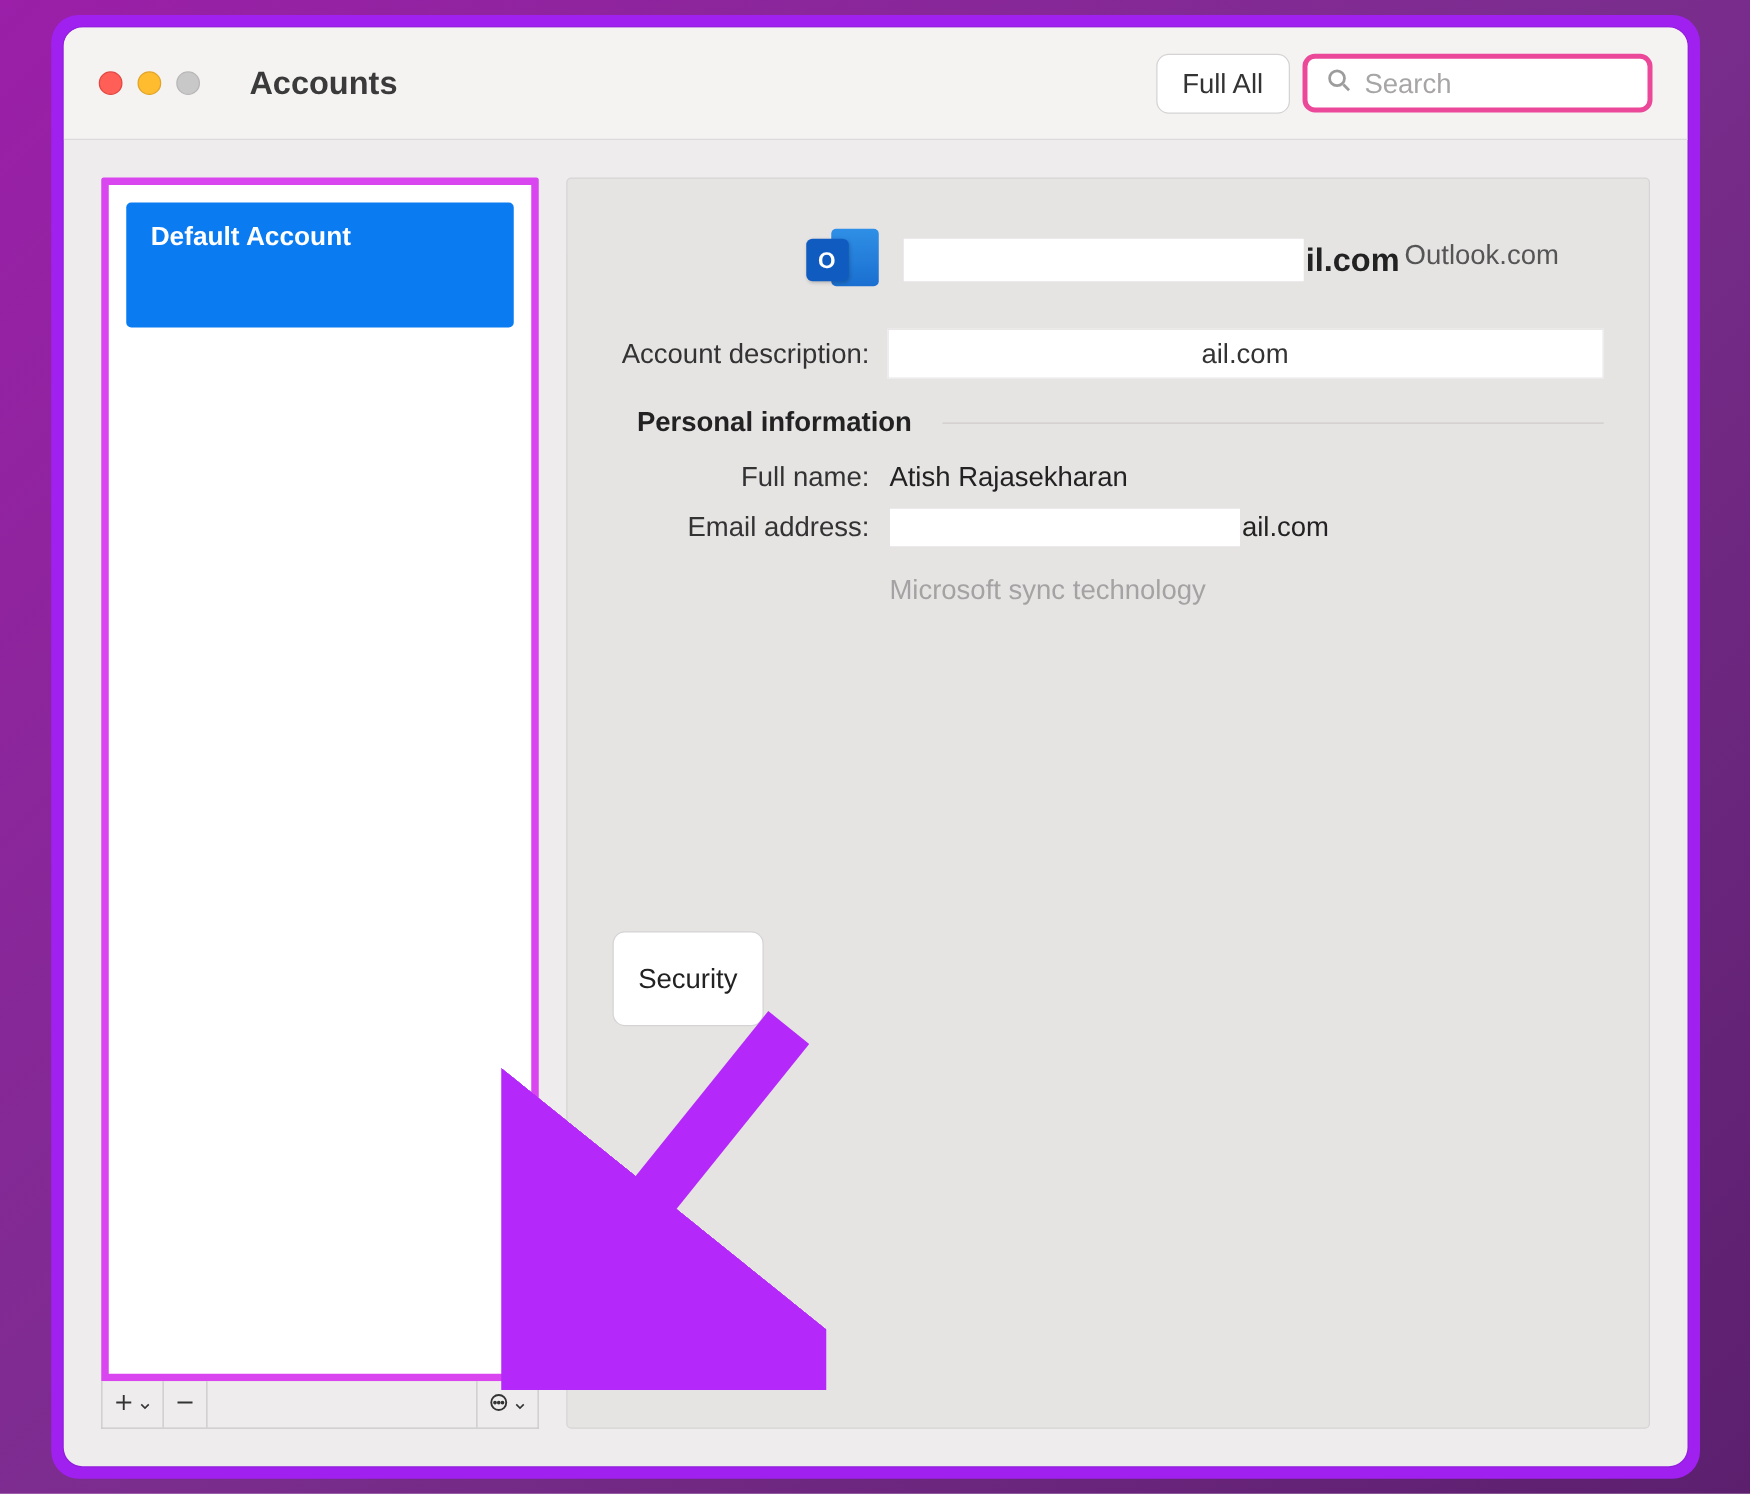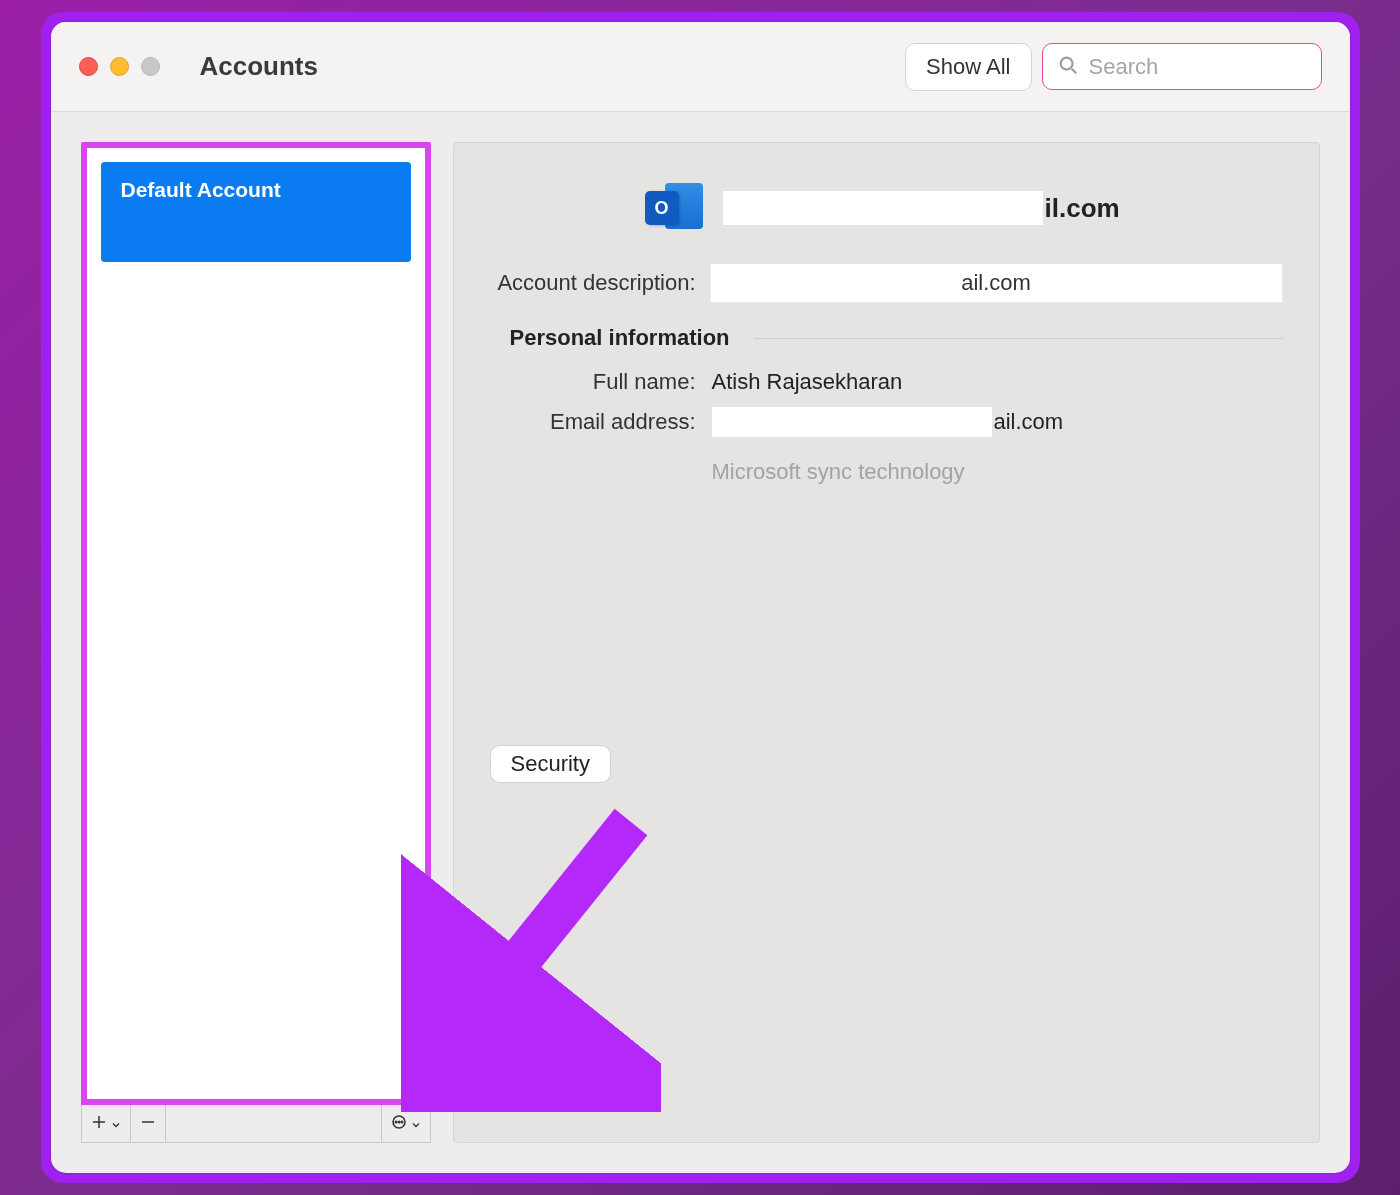--- a/index.html
+++ b/index.html
@@ -49,21 +49,21 @@
     border-radius: 10px;
     padding: 10px 20px;
     font-size: 22px;
     color: #333;
     margin-right: 10px;
     cursor: pointer;
   }
   .search-field {
     display: flex; align-items: center;
     background: #fff;
-    border: 1px solid #ec4899;
+    border: 4px solid #ec4899;
     border-radius: 10px;
     height: 47px;
     width: 280px;
     padding: 0 14px;
     gap: 10px;
     justify-content: space-between;
   }
   .search-field svg { width: 22px; height: 22px; color: #9d9c9c; }
   .search-field input {
     border: none; outline: none; background: transparent;
@@ -194,21 +194,21 @@
   .form-value { font-size: 22px; color: #222; padding-left: 2px; }
   .email-value-row { display: flex; align-items: center; gap: 2px; }
   .redact-small { display: inline-block; background: #fff; width: 280px; height: 30px; }
   .sync-note { font-size: 22px; color: #a4a2a2; margin-left: 222px; margin-top: 22px; }
 
   .security-btn {
     margin-top: 260px;
     background: #fff;
     border: 1px solid #d5d3d3;
     border-radius: 10px;
-    padding: 5px 20px;
+    padding: 24px 20px;
     font-size: 22px;
     color: #222;
     cursor: pointer;
   }
 
   
   .arrow-svg {
     position: absolute;
     left: 350px;
     top: 680px;
@@ -221,21 +221,21 @@
 <div class="frame">
   <div class="window">
 
     <div class="titlebar">
       <div class="traffic-lights">
         <div class="tl tl-close"></div>
         <div class="tl tl-min"></div>
         <div class="tl tl-max"></div>
       </div>
       <div class="win-title">Accounts</div>
-      <button class="showall-btn">Show All</button>
+      <button class="showall-btn">Full All</button>
       <div class="search-field">
         <span>
           <svg viewBox="0 0 24 24" fill="none" stroke="currentColor" stroke-width="2.4">
             <circle cx="10.5" cy="10.5" r="6.5"></circle>
             <line x1="16" y1="16" x2="21" y2="21"></line>
           </svg>
         </span>
         <input type="text" placeholder="Search" style="">
       </div>
     </div>
@@ -293,20 +293,21 @@
         <div class="account-header">
           <div class="outlook-icon">
             <div class="back"></div>
             <div class="front">O</div>
           </div>
           <div class="account-header-text">
             <div class="account-email-row">
               <span class="redact-big"></span>
               <span>il.com</span>
             </div>
+            <div class="account-type">Outlook.com</div>
           </div>
         </div>
 
         <div class="form-row">
           <div class="form-label">Account description:</div>
           <input class="text-input" type="text" value="ail.com" style="">
         </div>
 
         <div class="section-header">
           <div class="section-title">Personal information</div>

